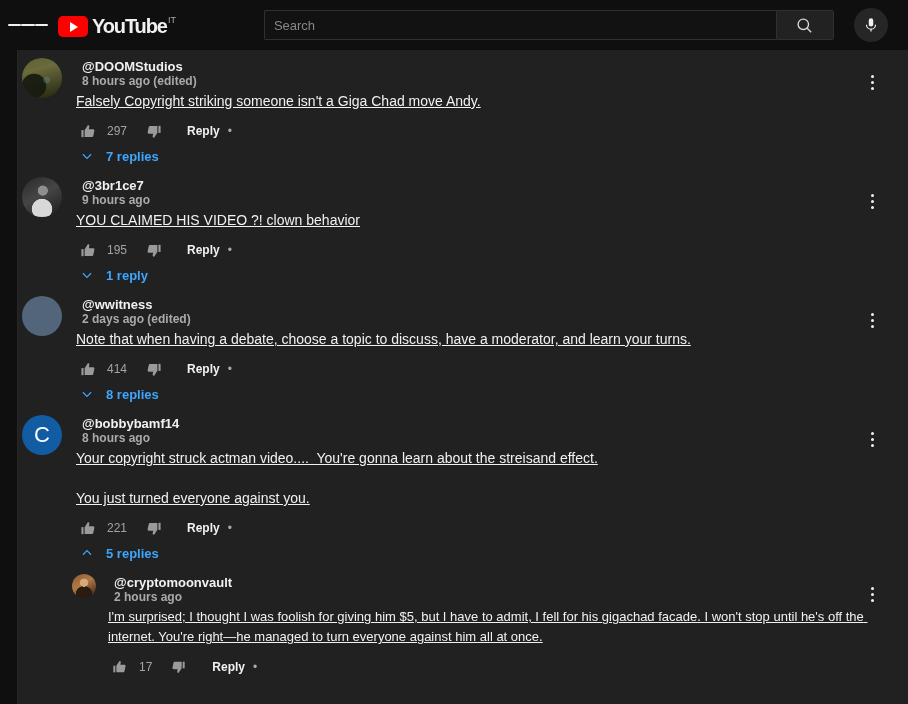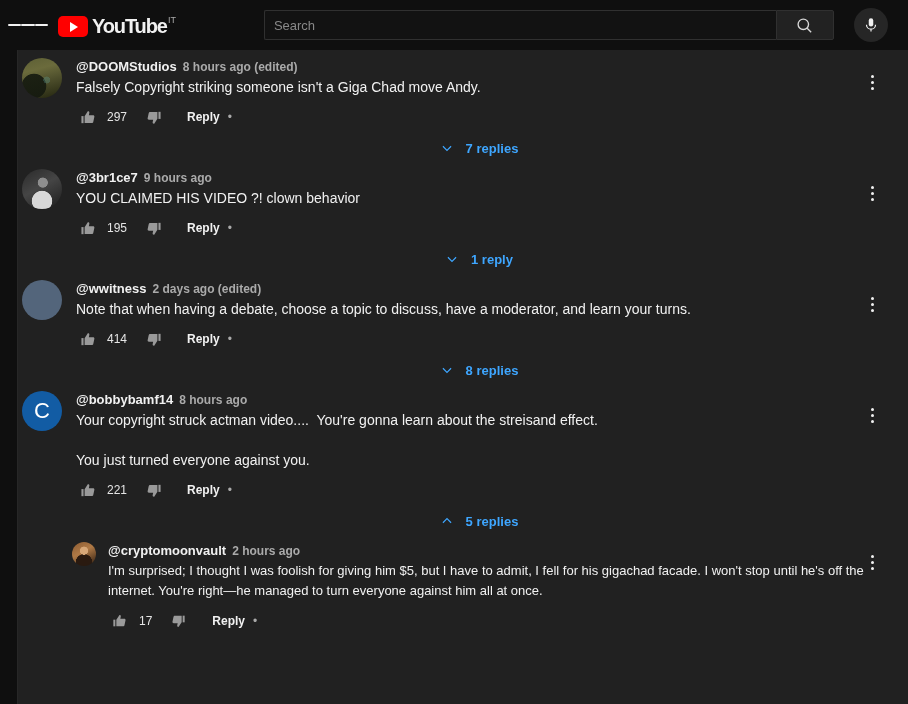--- a/index.html
+++ b/index.html
@@ -161,66 +161,68 @@
       radial-gradient(circle at 50% 36%, #d8a878 0 20%, transparent 22%),
       radial-gradient(circle at 50% 85%, #2a1a10 0 34%, transparent 36%),
       linear-gradient(150deg, #8a5a32 0%, #b07a46 42%, #2b1a0e 100%);
   }
 
   .comment-body { flex: 1 1 auto; min-width: 0; padding-top: 1px; }
 
   .comment-header {
     display: flex; align-items: baseline;
     margin-bottom: 3px;
+    flex-direction: column;
   }
   .author {
     color: #f1f1f1;
     font-size: 13px;
     font-weight: bold;
     cursor: pointer;
   }
   .timestamp {
     color: #aaaaaa;
     font-size: 12px;
     margin-left: 6px;
     cursor: pointer;
     font-weight: bold;
   }
   .comment-text {
     color: #f1f1f1;
     font-size: 14px;
     line-height: 20px;
     white-space: pre-wrap;
     word-wrap: break-word;
+    text-decoration: underline;
   }
 
   .actions {
     display: flex; align-items: center;
     margin-top: 8px;
     height: 24px;
   }
   .icon-btn {
     display: flex; align-items: center; justify-content: center;
     width: 24px; height: 24px; cursor: pointer;
   }
   .like-count {
-    color: #e5e5e5; font-size: 12px;
+    color: #a3a3a3; font-size: 12px;
     margin: 0 14px 0 7px;
   }
   .dislike-gap { margin-left: 0; }
   .reply-btn {
     color: #f1f1f1; font-size: 12px; font-weight: bold;
     margin-left: 22px; cursor: pointer;
   }
   .dot-sep { color: #aaaaaa; font-size: 12px; margin-left: 8px; }
 
   .replies-toggle {
     display: flex; align-items: center;
-    margin-top: 6px; margin-left: 4px;
-    cursor: pointer; height: 26px; justify-content: center;
+    margin-left: 4px;
+    cursor: pointer; height: 26px;
   }
   .replies-toggle .chev { margin-right: 12px; display: flex; }
   .replies-label {
     color: #3ea6ff; font-size: 13px; font-weight: bold;
   }
 
   .kebab {
     position: absolute;
     right: 20px; top: 8px;
     width: 32px; height: 32px;

